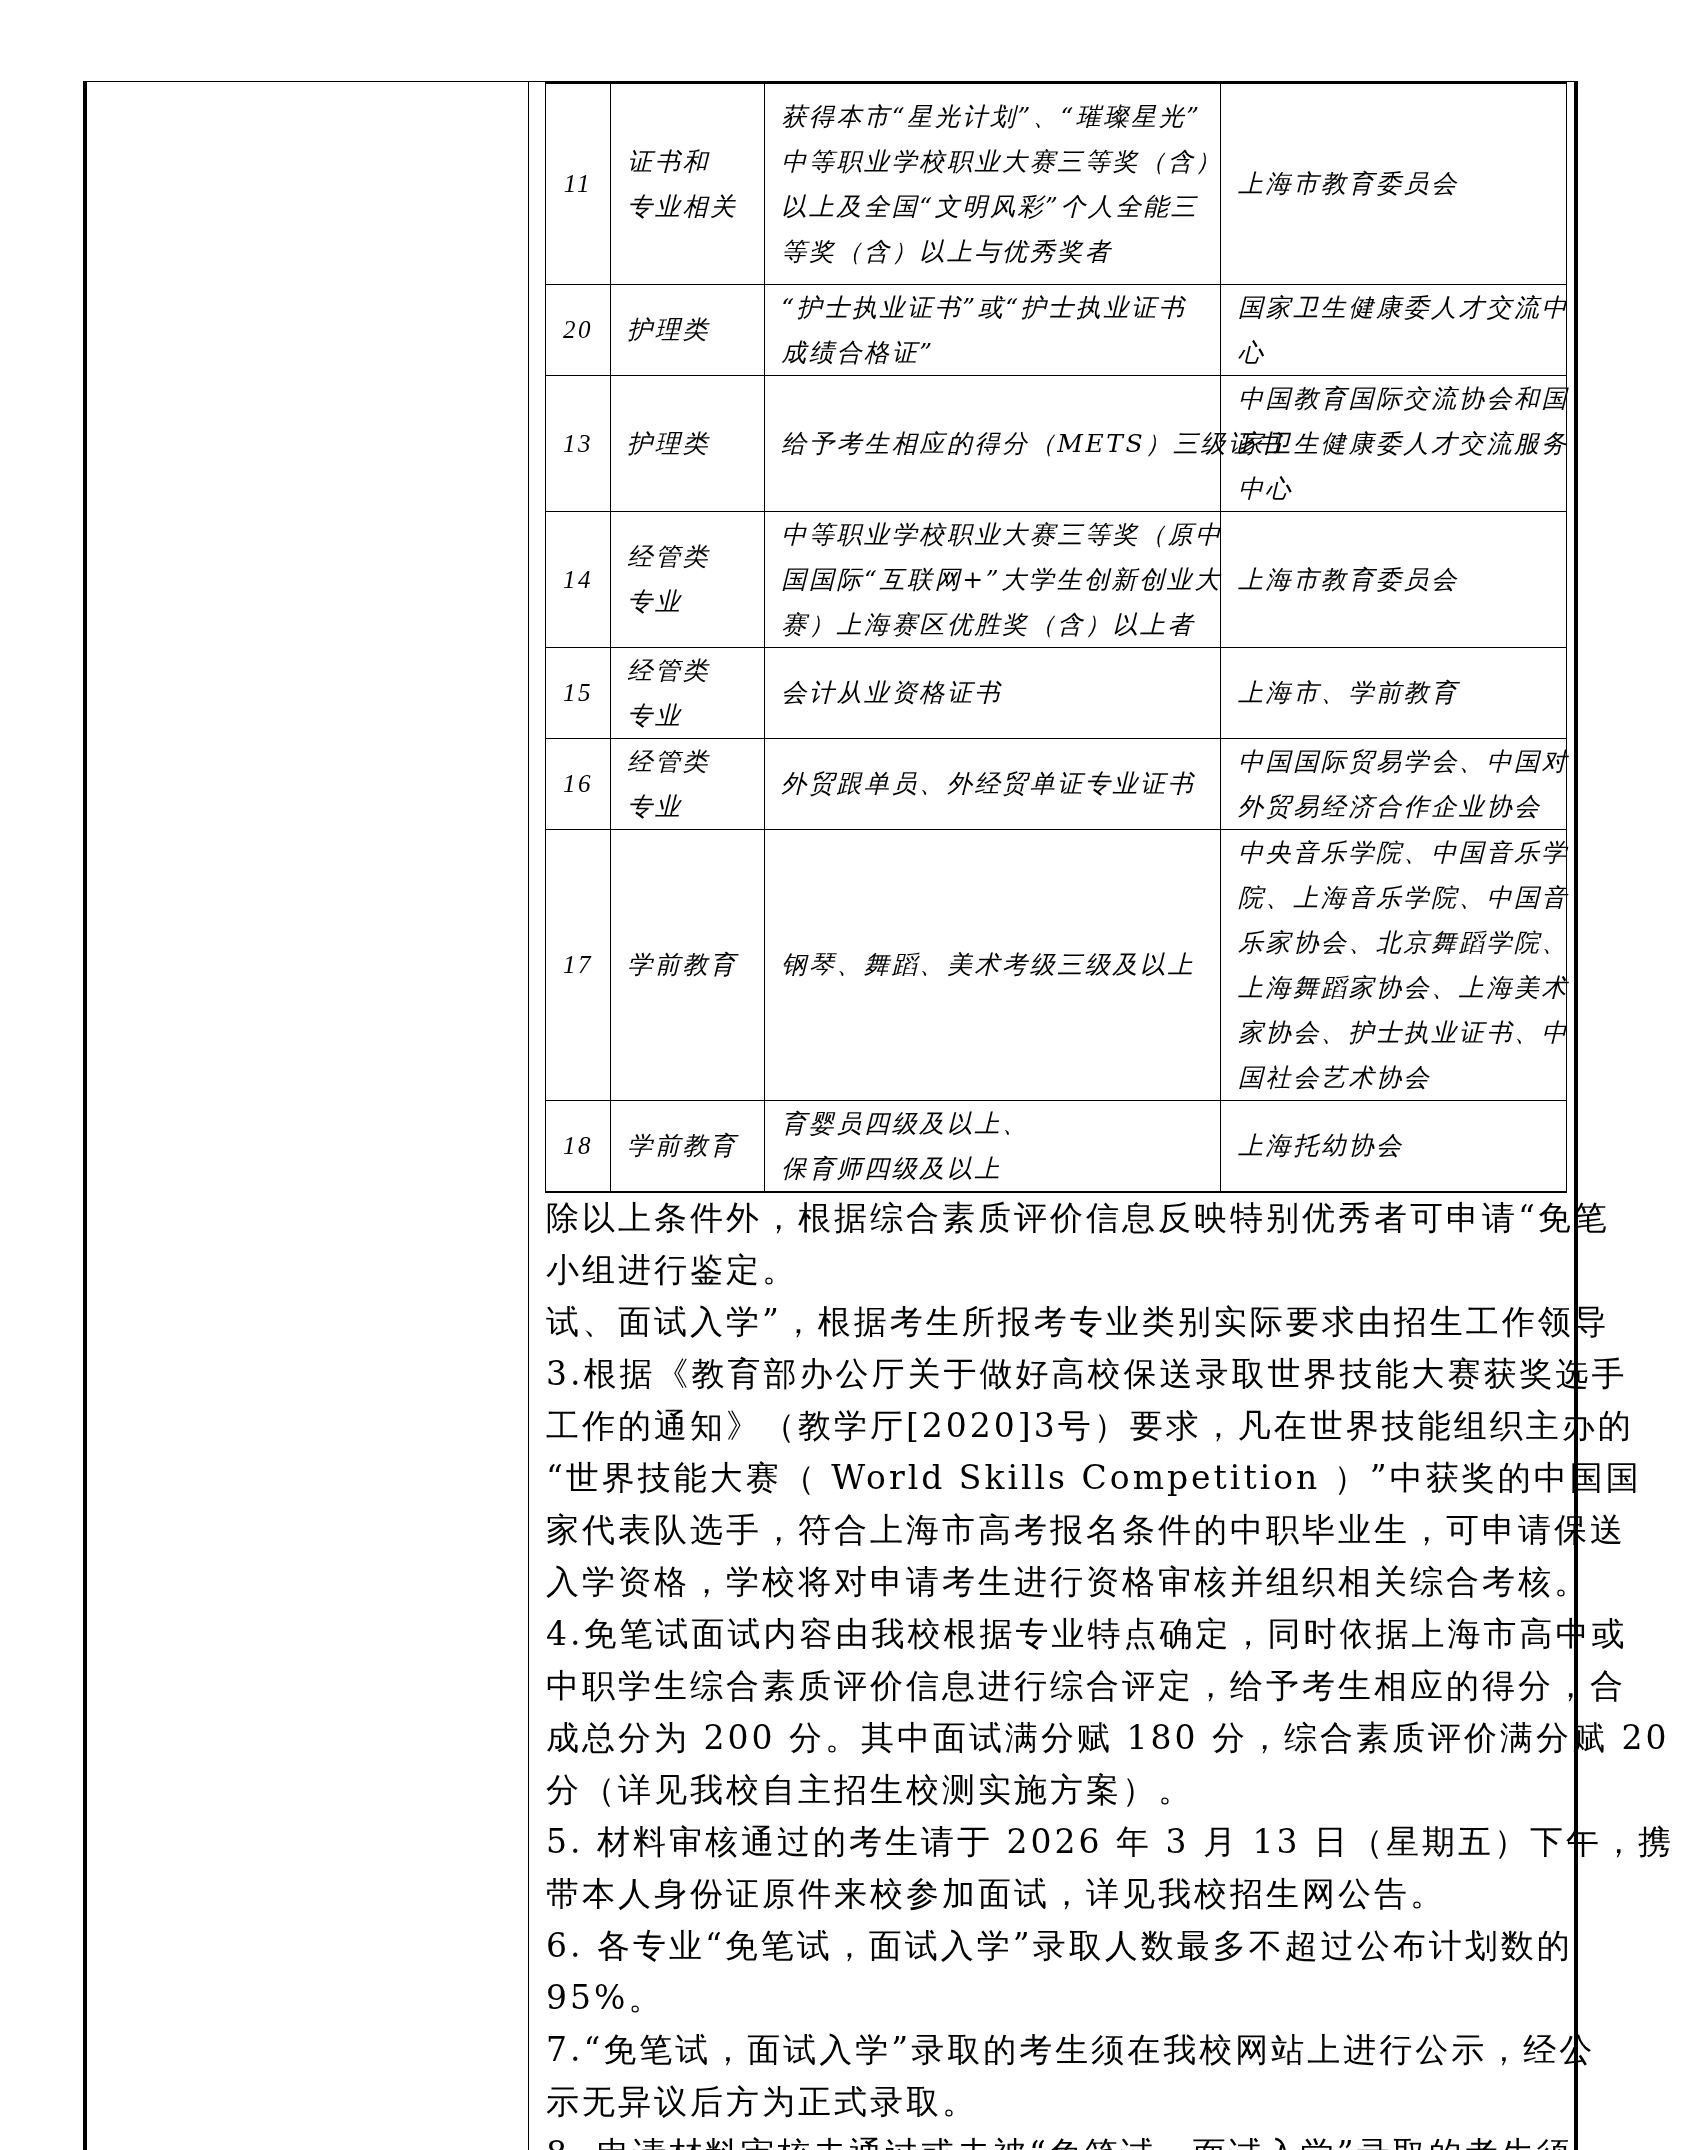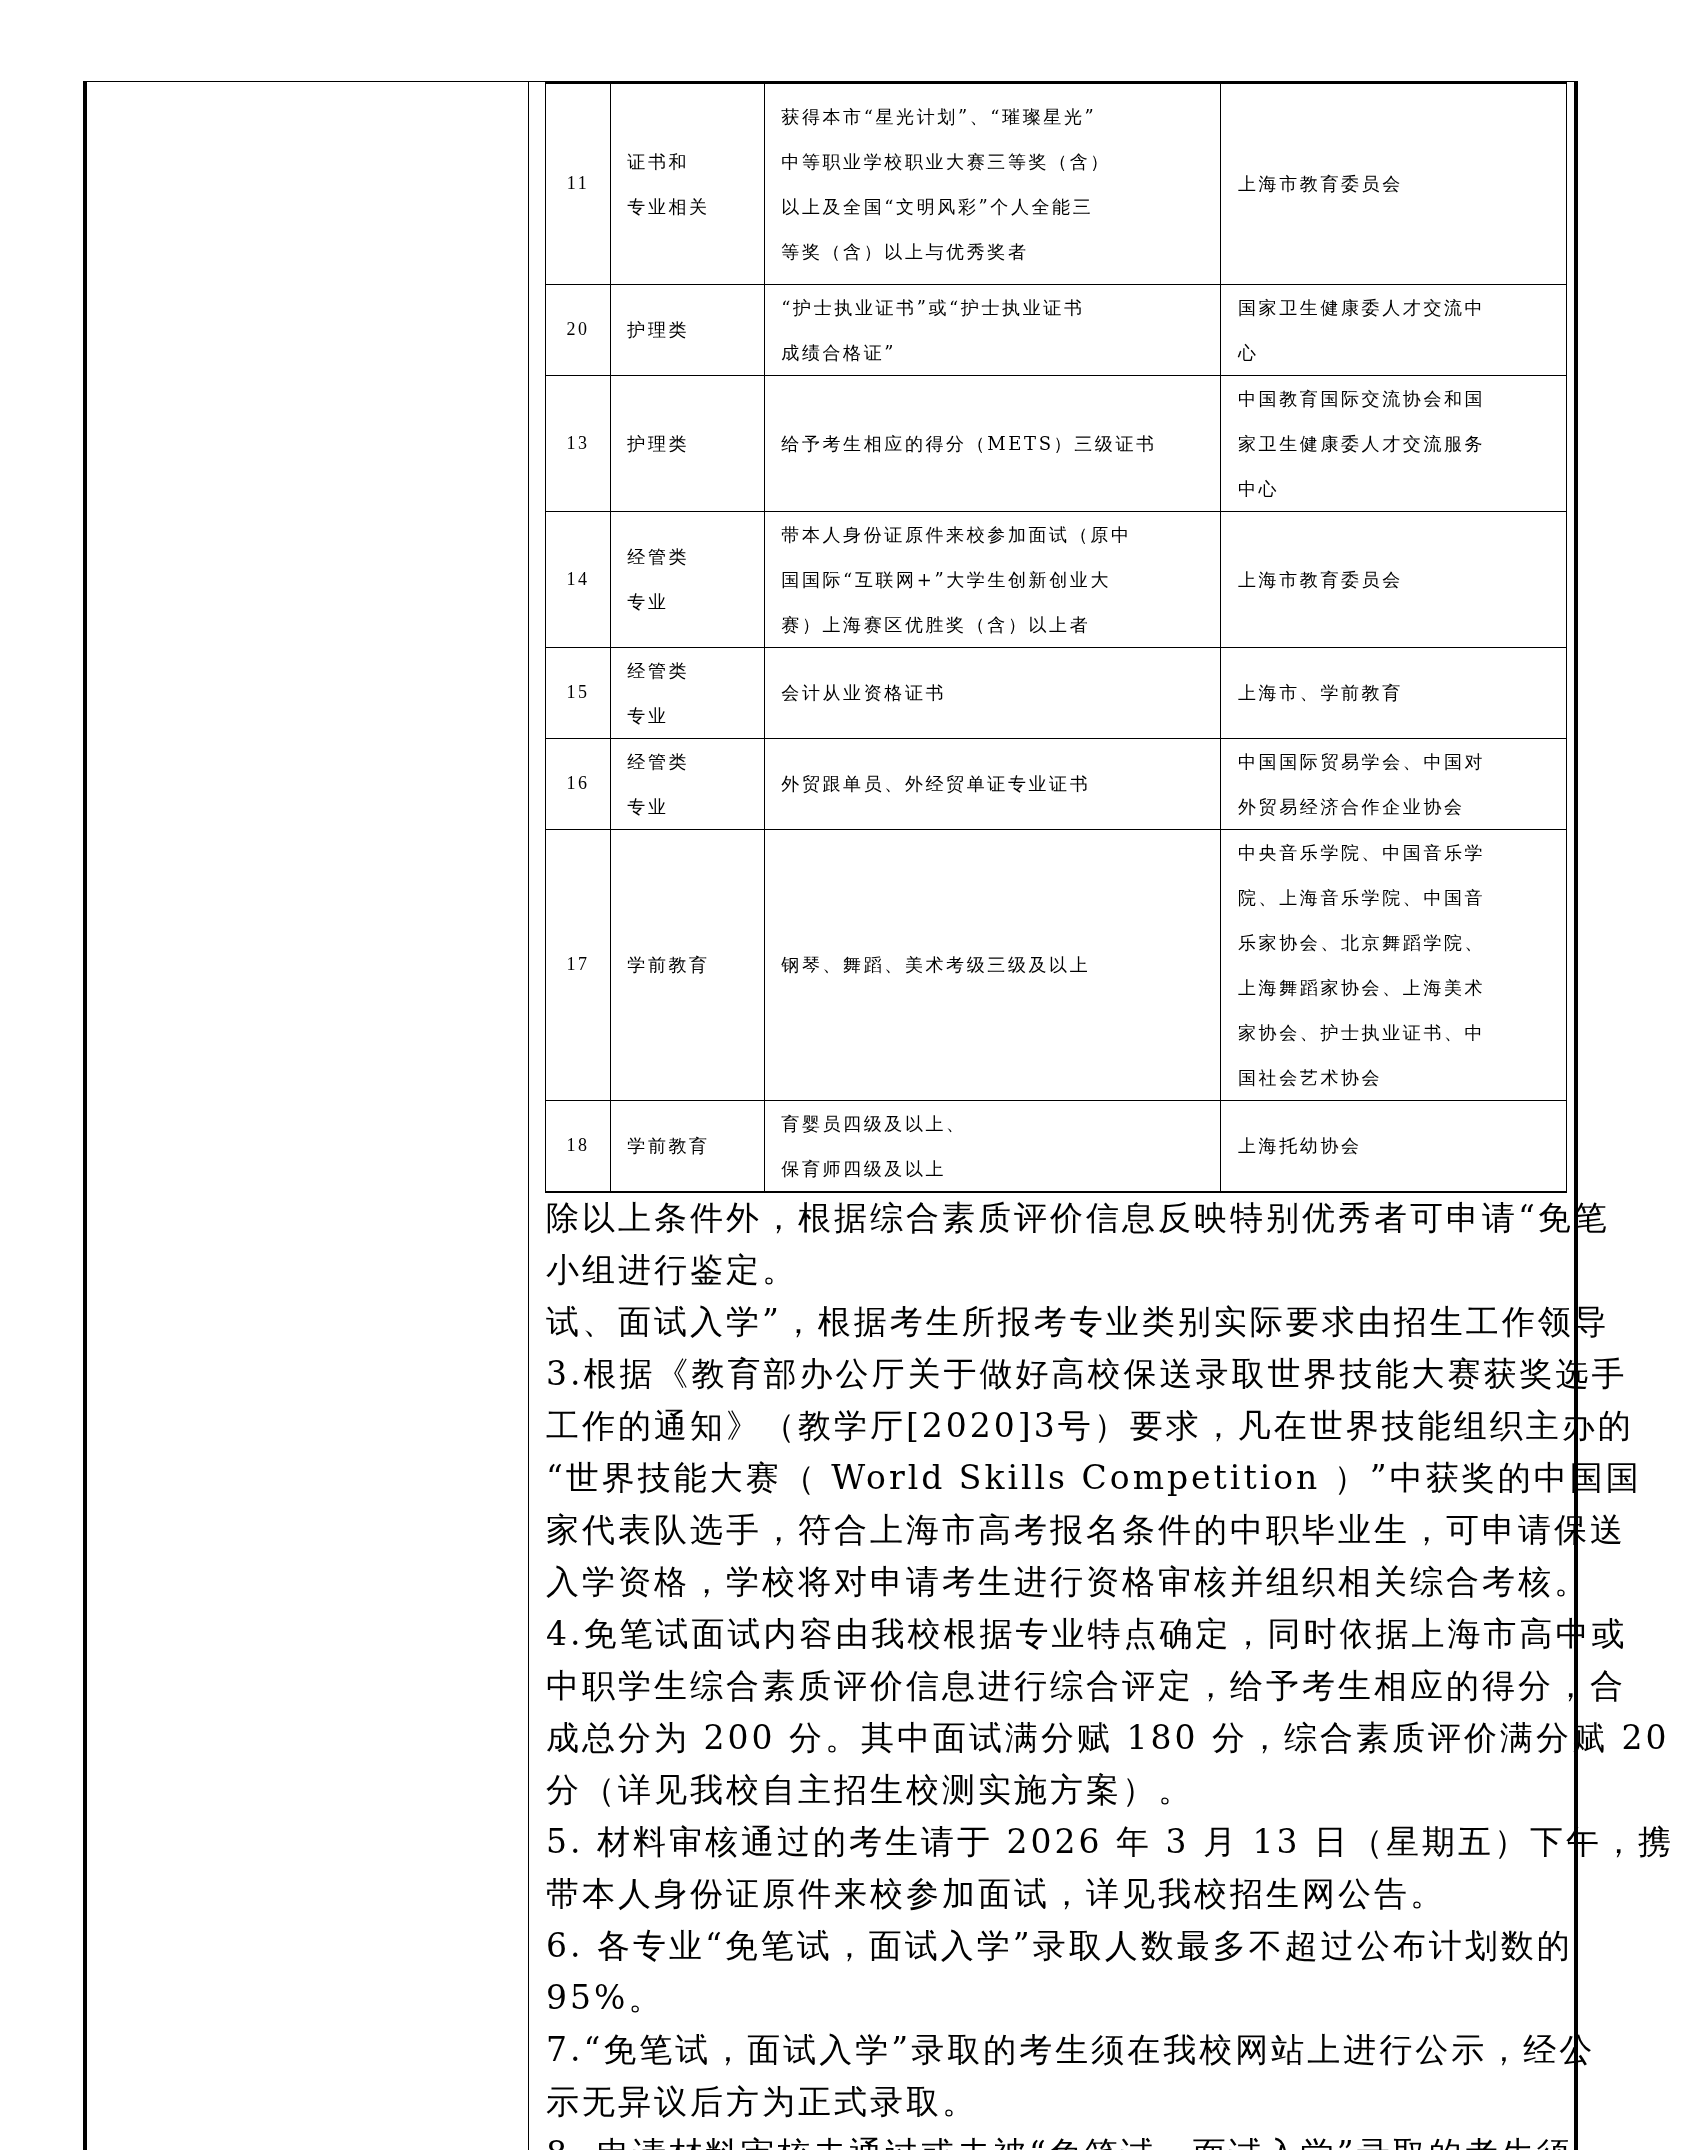--- a/index.html
+++ b/index.html
@@ -5,21 +5,21 @@
   html, body { margin:0; padding:0; background:#ffffff; }
   body { width:1707px; height:2414px; position:relative; overflow:hidden;
          font-family:"DejaVu Serif", "Liberation Serif", serif; color:#000; }
   .outer { position:absolute; left:83px; top:81px; width:1495px; height:2238px;
            box-sizing:border-box; border-left:4.3px solid #000; border-right:4.3px solid #000;
            border-top:1.7px solid #000; border-bottom:2.6px solid #000; }
   .divider { position:absolute; left:528px; top:81px; width:1.3px; height:2238px; background:#000; }
   .inner-table { position:absolute; left:545px; top:82px; width:1021px;
                  border-collapse:collapse; table-layout:fixed; }
   .inner-table td { border:1.3px solid #000; padding:0; vertical-align:middle;
-                    font-size:18px; line-height:45px; letter-spacing:2.6px; }
+                    font-size:25px; line-height:45px; letter-spacing:2.6px;font-style:italic; }
   .inner-table tr.top td { border-top-width:2.6px; }
   .inner-table tr.last td { border-bottom-width:2.6px; }
   .c-no { text-align:center; font-family:"Liberation Serif", serif; letter-spacing:0; font-size:24px; }
   .c-cat { padding-left:16.3px !important; }
   .c-desc { padding-left:16.3px !important; padding-right:6px !important; }
   .c-org { padding-left:17px !important; padding-right:6px !important; }
   .line { display:block; white-space:nowrap; }
   .paras { position:absolute; left:546px; top:1192px; width:1022px;
            font-size:33px; line-height:52px; letter-spacing:3px; }
   .para-line { display:block; white-space:nowrap; }
@@ -82,21 +82,21 @@
           <span class="line">中心</span>
         </td>
       </tr>
       <tr style="height: 135px;">
         <td class="c-no">14</td>
         <td class="c-cat">
           <span class="line">经管类</span>
           <span class="line">专业</span>
         </td>
         <td class="c-desc">
-          <span class="line">带本人身份证原件来校参加面试（原中</span>
+          <span class="line">中等职业学校职业大赛三等奖（原中</span>
           <span class="line">国国际“互联网+”大学生创新创业大</span>
           <span class="line">赛）上海赛区优胜奖（含）以上者</span>
         </td>
         <td class="c-org">
           <span class="line">上海市教育委员会</span>
         </td>
       </tr>
       <tr style="height: 91px;">
         <td class="c-no">15</td>
         <td class="c-cat">

